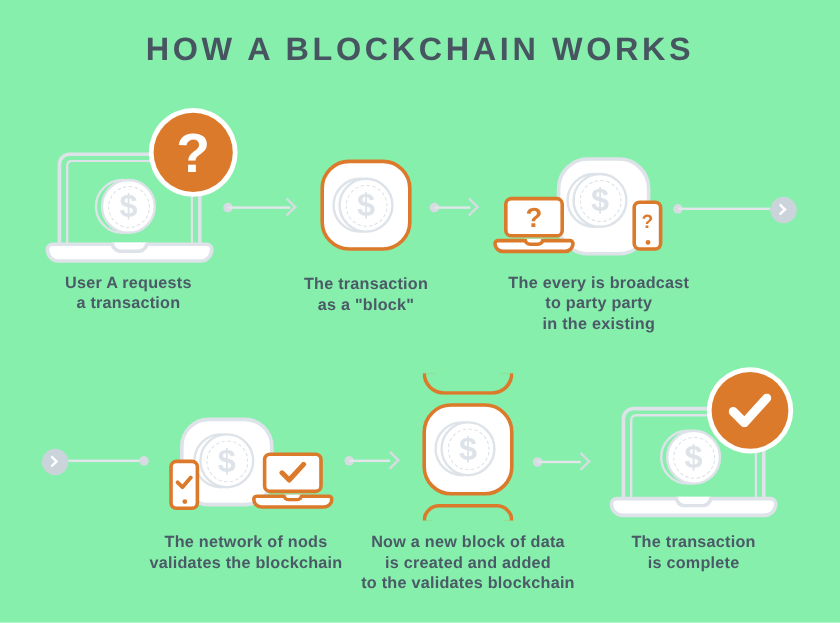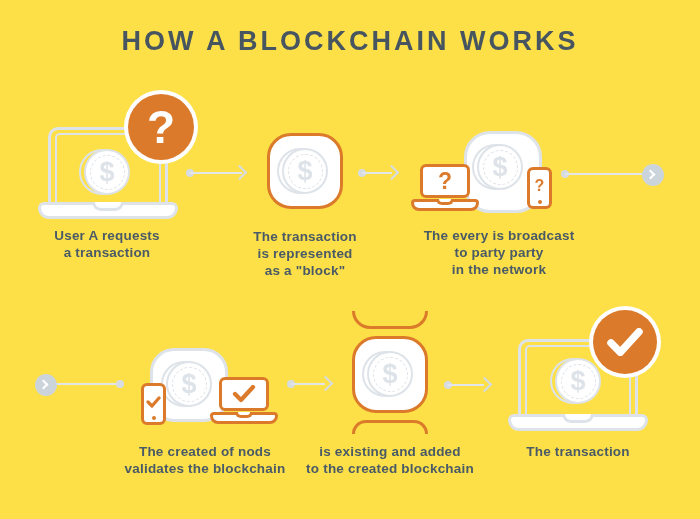--- a/index.html
+++ b/index.html
@@ -1,21 +1,21 @@
 <!DOCTYPE html>
 <html style="--accent: #DC7A2B; --outline: #DDE3E8; --text: #4A5A66; --title: #475560; --connector: #E2E6EA; --connector_dark: #D6DCE1; --wrap_circle: #CCD4DB;"><head>
 <meta charset="utf-8">
 <style>
   * { box-sizing: border-box; margin: 0; padding: 0; }
   html,body { background:#fff; }
   .canvas {
     position: relative;
     width: 700px;
     height: 519px;
-    background: #fde047;
+    background: #86efac;
     font-family: "Liberation Sans", sans-serif;
     overflow: hidden;
   }
 
   .title {
     position: absolute;
     left: 0; right: 0; top: 26px;
     text-align: center;
     font-size: 27px;
     font-weight: bold;
@@ -177,21 +177,20 @@
   <div class="block orange" style="left:267px; top:133px; width:76px; height:76px;"></div>
   <div class="coin" style="left:277px; top:148px;">
     <div class="coin-edge"></div>
     <div class="coin-face">
       <div class="coin-dash"></div>
       <span class="coin-d">$</span>
     </div>
   </div>
   <div class="lbl" style="left:195px; top:228px;">
     <div>The transaction</div>
-    <div>is represented</div>
     <div>as a "block"</div>
   </div>
 
   <div class="cdot" style="left:358px; top:169px;"></div>
   <div class="cline" style="left:362px; top:172px; width:30px;"></div>
   <div class="cchev" style="left:386px; top:167px;"></div>
 
   <div class="block" style="left:464px; top:131px; width:78px; height:82px; border-radius:26px;"></div>
   <div class="coin" style="left:472px; top:144px;">
     <div class="coin-edge"></div>
@@ -208,21 +207,21 @@
       <div class="olap-notch"></div>
     </div>
   </div>
   <div class="phone" style="left:527px; top:167px;">
     <span class="phone-q">?</span>
     <div class="phone-dot"></div>
   </div>
   <div class="lbl" style="left:389px; top:227px;">
     <div>The every is broadcast</div>
     <div>to party party</div>
-    <div>in the network</div>
+    <div>in the existing</div>
   </div>
 
   <div class="cdot" style="left:561px; top:170px;"></div>
   <div class="cline" style="left:565px; top:173px; width:77px;"></div>
   <div class="wrapc" style="left:642px; top:164px;">
     <div class="wrapc-chev"></div>
   </div>
 
   <div class="wrapc" style="left:35px; top:374px;">
     <div class="wrapc-chev"></div>
@@ -248,41 +247,42 @@
     <div class="olap-screen">
       <svg width="24" height="18" viewBox="0 0 24 18">
         <polyline points="3,9 9,15 21,2" fill="none" stroke="currentColor" stroke-width="4.2" stroke-linecap="round" stroke-linejoin="round"></polyline>
       </svg>
     </div>
     <div class="olap-base">
       <div class="olap-notch"></div>
     </div>
   </div>
   <div class="lbl" style="left:95px; top:443px;">
-    <div>The created of nods</div>
+    <div>The network of nods</div>
     <div>validates the blockchain</div>
   </div>
 
   <div class="cdot" style="left:287px; top:380px;"></div>
   <div class="cline" style="left:291px; top:383px; width:34px;"></div>
   <div class="cchev" style="left:320px; top:378px;"></div>
 
   <div class="part-bot" style="left:352px; top:311px; width:76px; height:18px;"></div>
   <div class="block orange" style="left:352px; top:336px; width:76px; height:77px;"></div>
   <div class="part-top" style="left:352px; top:420px; width:76px; height:14px;"></div>
   <div class="coin" style="left:362px; top:351px;">
     <div class="coin-edge"></div>
     <div class="coin-face">
       <div class="coin-dash"></div>
       <span class="coin-d">$</span>
     </div>
   </div>
   <div class="lbl" style="left:280px; top:443px;">
-    <div>is existing and added</div>
-    <div>to the created blockchain</div>
+    <div>Now a new block of data</div>
+    <div>is created and added</div>
+    <div>to the validates blockchain</div>
   </div>
 
   <div class="cdot" style="left:444px; top:381px;"></div>
   <div class="cline" style="left:448px; top:384px; width:36px;"></div>
   <div class="cchev" style="left:479px; top:379px;"></div>
 
   <div class="lap" style="left:508px; top:339px;">
     <div class="lap-screen"></div>
     <div class="lap-inner"></div>
     <div class="lap-base">
@@ -296,15 +296,16 @@
       <span class="coin-d">$</span>
     </div>
   </div>
   <div class="badge" style="left:593px; top:310px; width:64px; height:64px;">
     <svg width="36" height="28" viewBox="0 0 38 30">
       <polyline points="4,16 14,26 34,4" fill="none" stroke="#ffffff" stroke-width="8" stroke-linecap="round" stroke-linejoin="round"></polyline>
     </svg>
   </div>
   <div class="lbl" style="left:468px; top:443px;">
     <div>The transaction</div>
+    <div>is complete</div>
   </div>
 
 </div>
 
 </body></html>

